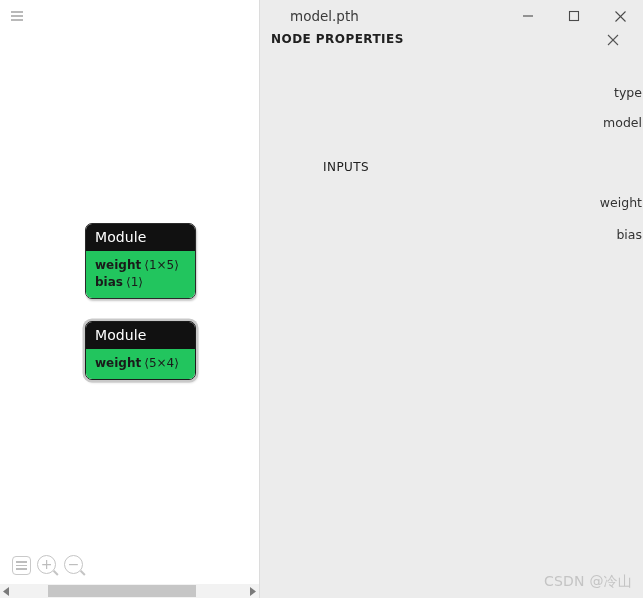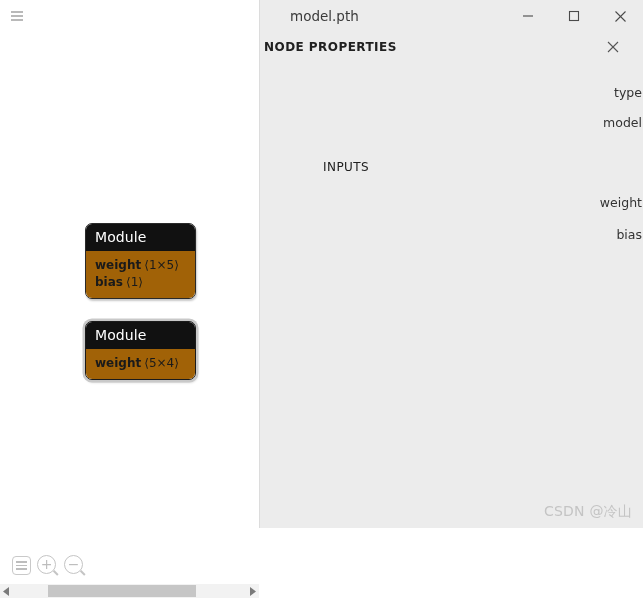--- a/index.html
+++ b/index.html
@@ -71,21 +71,21 @@
   }
   .node-header {
     background: #111111;
     color: #ffffff;
     font-size: 14px;
     line-height: 1;
     padding: 6px 9px 7px 9px;
     letter-spacing: 0.1px;
   }
   .node-body {
-    background: #a16207;
+    background: #22c55e;
     padding: 6px 8px 7px 9px;
   }
   .node-attr {
     font-size: 12px;
     line-height: 17px;
     color: #1a1a1a;
     white-space: nowrap;
   }
   .node-attr .k {
     font-weight: bold;
@@ -200,21 +200,21 @@
     top: 1px;
     width: 148px;
     height: 12px;
     background: #c6c6c6;
   }
 
   
   .panel {
     position: relative;
     width: 384px;
-    height: 528px;
+    height: 598px;
     background: #ececec;
     border-left: 1px solid #dcdcdc;
     box-sizing: border-box;
     flex: none;
   }
   .titlebar {
     height: 32px;
     display: flex;
     align-items: center;
     background: #ececec;
@@ -236,22 +236,21 @@
     align-items: center;
     justify-content: center;
     cursor: pointer;
     color: #4a4a4a;
   }
   .win-btn svg { display: block; }
 
   .panel-header {
     height: 30px;
     display: flex;
-    align-items: center;
-    padding: 0 0 0 4px;
+    padding: 0 0 0 11px;
     gap: 12px;
   }
   .panel-title {
     font-size: 12px;
     font-weight: bold;
     color: #202020;
     letter-spacing: 0.45px;
   }
   .panel-close {
     margin-left: auto;

